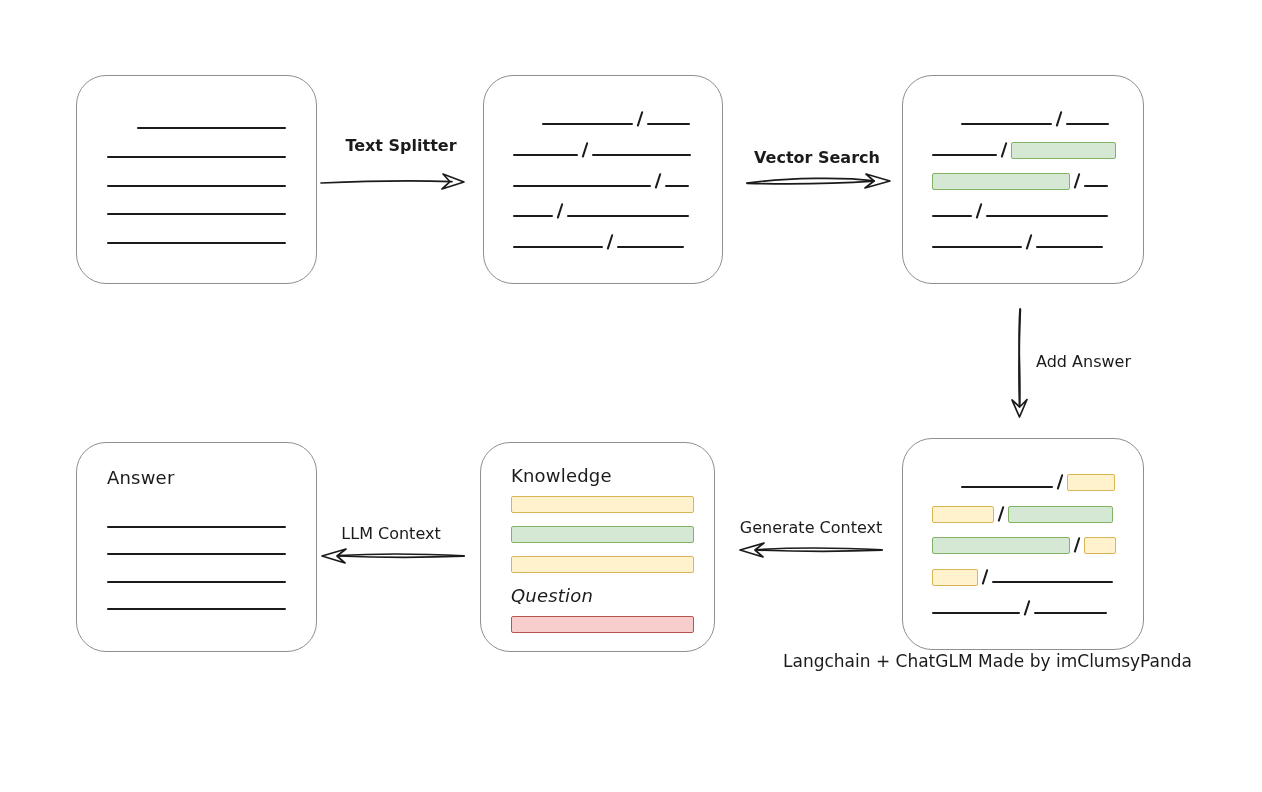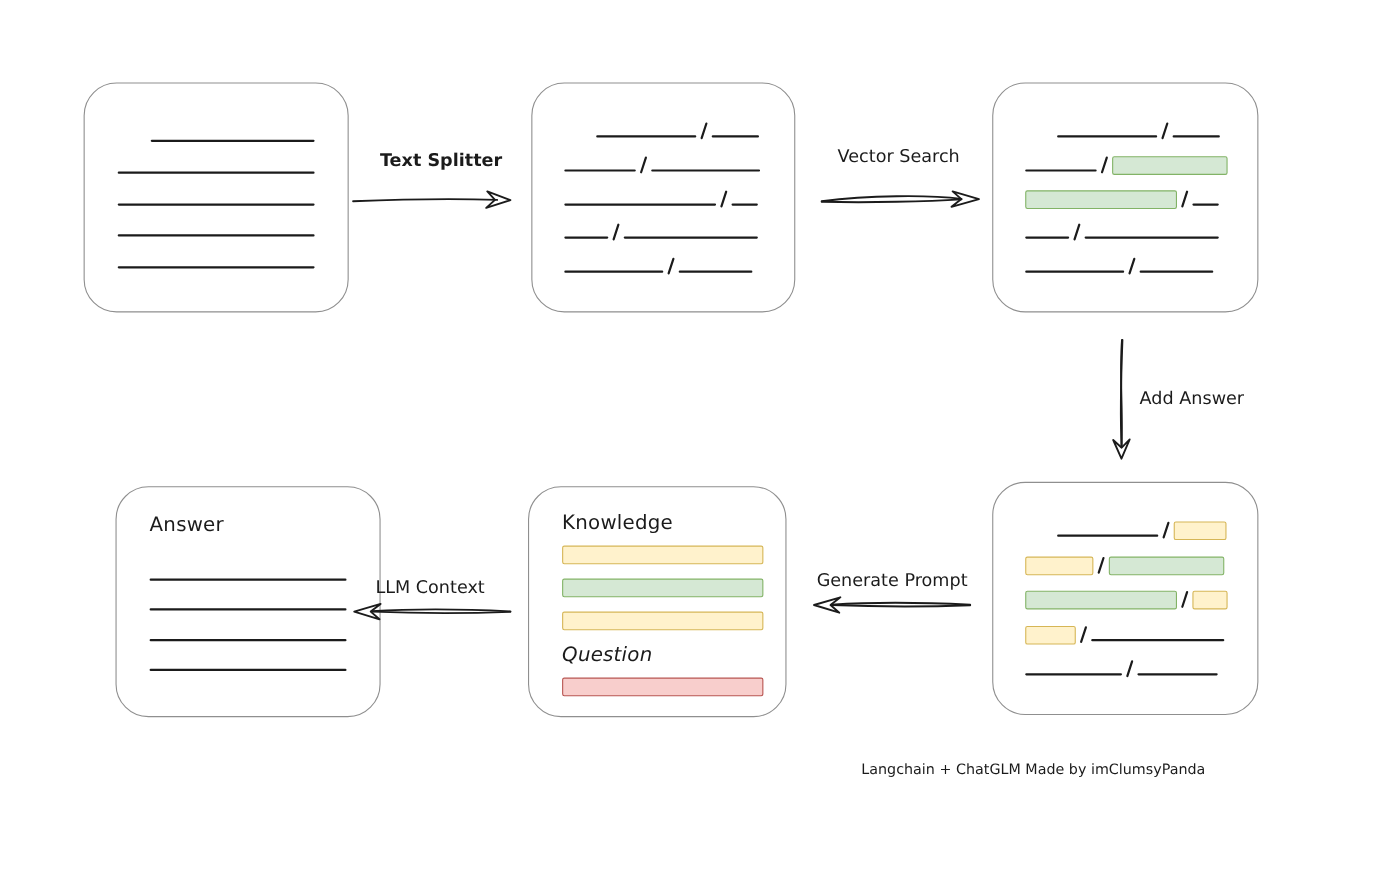--- a/index.html
+++ b/index.html
@@ -10,21 +10,21 @@
   .panel {
     position:absolute; background:#ffffff;
     border:1.5px solid var(--box-border); border-radius:30px;
     box-sizing:border-box;
   }
   #p1 { left:76px;  top:75px;  width:241px; height:209px; }
   #p2 { left:483px; top:75px;  width:240px; height:209px; }
   #p3 { left:902px; top:75px;  width:242px; height:209px; }
   #p4 { left:902px; top:438px; width:242px; height:212px; }
   #p5 { left:480px; top:442px; width:235px; height:210px; }
-  #p6 { left:76px;  top:442px; width:241px; height:210px;margin-left:29px; }
+  #p6 { left:76px;  top:442px; width:241px; height:210px; }
 
   .rows {
     position:absolute; left:29px; right:28px; top:34px; bottom:32px;
     display:flex; flex-direction:column; justify-content:space-between;
   }
   #p1 .rows { left:30px; right:32px; top:38px; bottom:36px; }
   #p6 .rows { left:30px; right:32px; top:70px; bottom:38px; }
   .row { display:flex; align-items:flex-end; height:18px; }
   .row > * { flex-shrink:0; }
   .seg-line  { height:2px; background:var(--line); border-radius:1px; margin-bottom:3px; }
@@ -51,27 +51,27 @@
   #p5 .question-stack .bar { margin-bottom:0; }
   #p6 .heading-wrap { position:absolute; left:30px; top:24px; }
 
   .arrow { position:absolute; overflow:visible; }
   .arrow path { stroke:var(--line); stroke-width:1.7; fill:none; stroke-linecap:round; stroke-linejoin:round; }
   .arrow-label {
     position:absolute; font-size:16px; line-height:20px; white-space:nowrap;
     color:var(--line); text-align:center;
   }
   #lbl-text-splitter   { left:338px; top:136px; width:126px;font-weight:bold; }
-  #lbl-vector-search   { left:744px; top:132px; width:146px; }
+  #lbl-vector-search   { left:744px; top:148px; width:146px;font-weight:bold; }
   #lbl-add-context     { left:1036px; top:352px; text-align:left; }
   #lbl-generate-prompt { left:736px;  top:518px; width:150px; }
   #lbl-llm-response    { left:320px;  top:524px; width:142px; }
 
   .caption {
-    position:absolute; left:783px; top:690px; font-size:13px; line-height:22px;
+    position:absolute; left:783px; top:650px; font-size:17px; line-height:22px;
     color:var(--line); white-space:nowrap;
   }
 </style>
 </head>
 <body>
 
 <div class="canvas">
 
   <div class="panel" id="p1">
     <div class="rows">
@@ -240,21 +240,21 @@
     <path d="M13.4,3 C 12,40 11.2,70 12.6,100"></path>
     <path d="M5,94 L12.5,111 L20,93.5 L12.7,101 Z"></path>
   </svg>
   <div class="arrow-label" id="lbl-add-context">Add Answer</div>
 
   <svg class="arrow" style="left:736px; top:538px;" width="150" height="24" viewBox="0 0 150 24">
     <path d="M146,11.8 C 100,9.5 50,9.8 20,11.7"></path>
     <path d="M146,12.2 C 100,14 50,13.2 20,12"></path>
     <path d="M28,5 L4,12 L27,19 L19,12 Z"></path>
   </svg>
-  <div class="arrow-label" id="lbl-generate-prompt">Generate Prompt</div>
+  <div class="arrow-label" id="lbl-generate-prompt">Generate Context</div>
 
   <svg class="arrow" style="left:318px; top:544px;" width="150" height="24" viewBox="0 0 150 24">
     <path d="M146,11.8 C 100,9.5 50,9.8 20,11.7"></path>
     <path d="M146,12.2 C 100,14 50,13.2 20,12"></path>
     <path d="M28,5 L4,12 L27,19 L19,12 Z"></path>
   </svg>
   <div class="arrow-label" id="lbl-llm-response">LLM Context</div>
 
   <div class="caption">Langchain + ChatGLM Made by imClumsyPanda</div>
 

